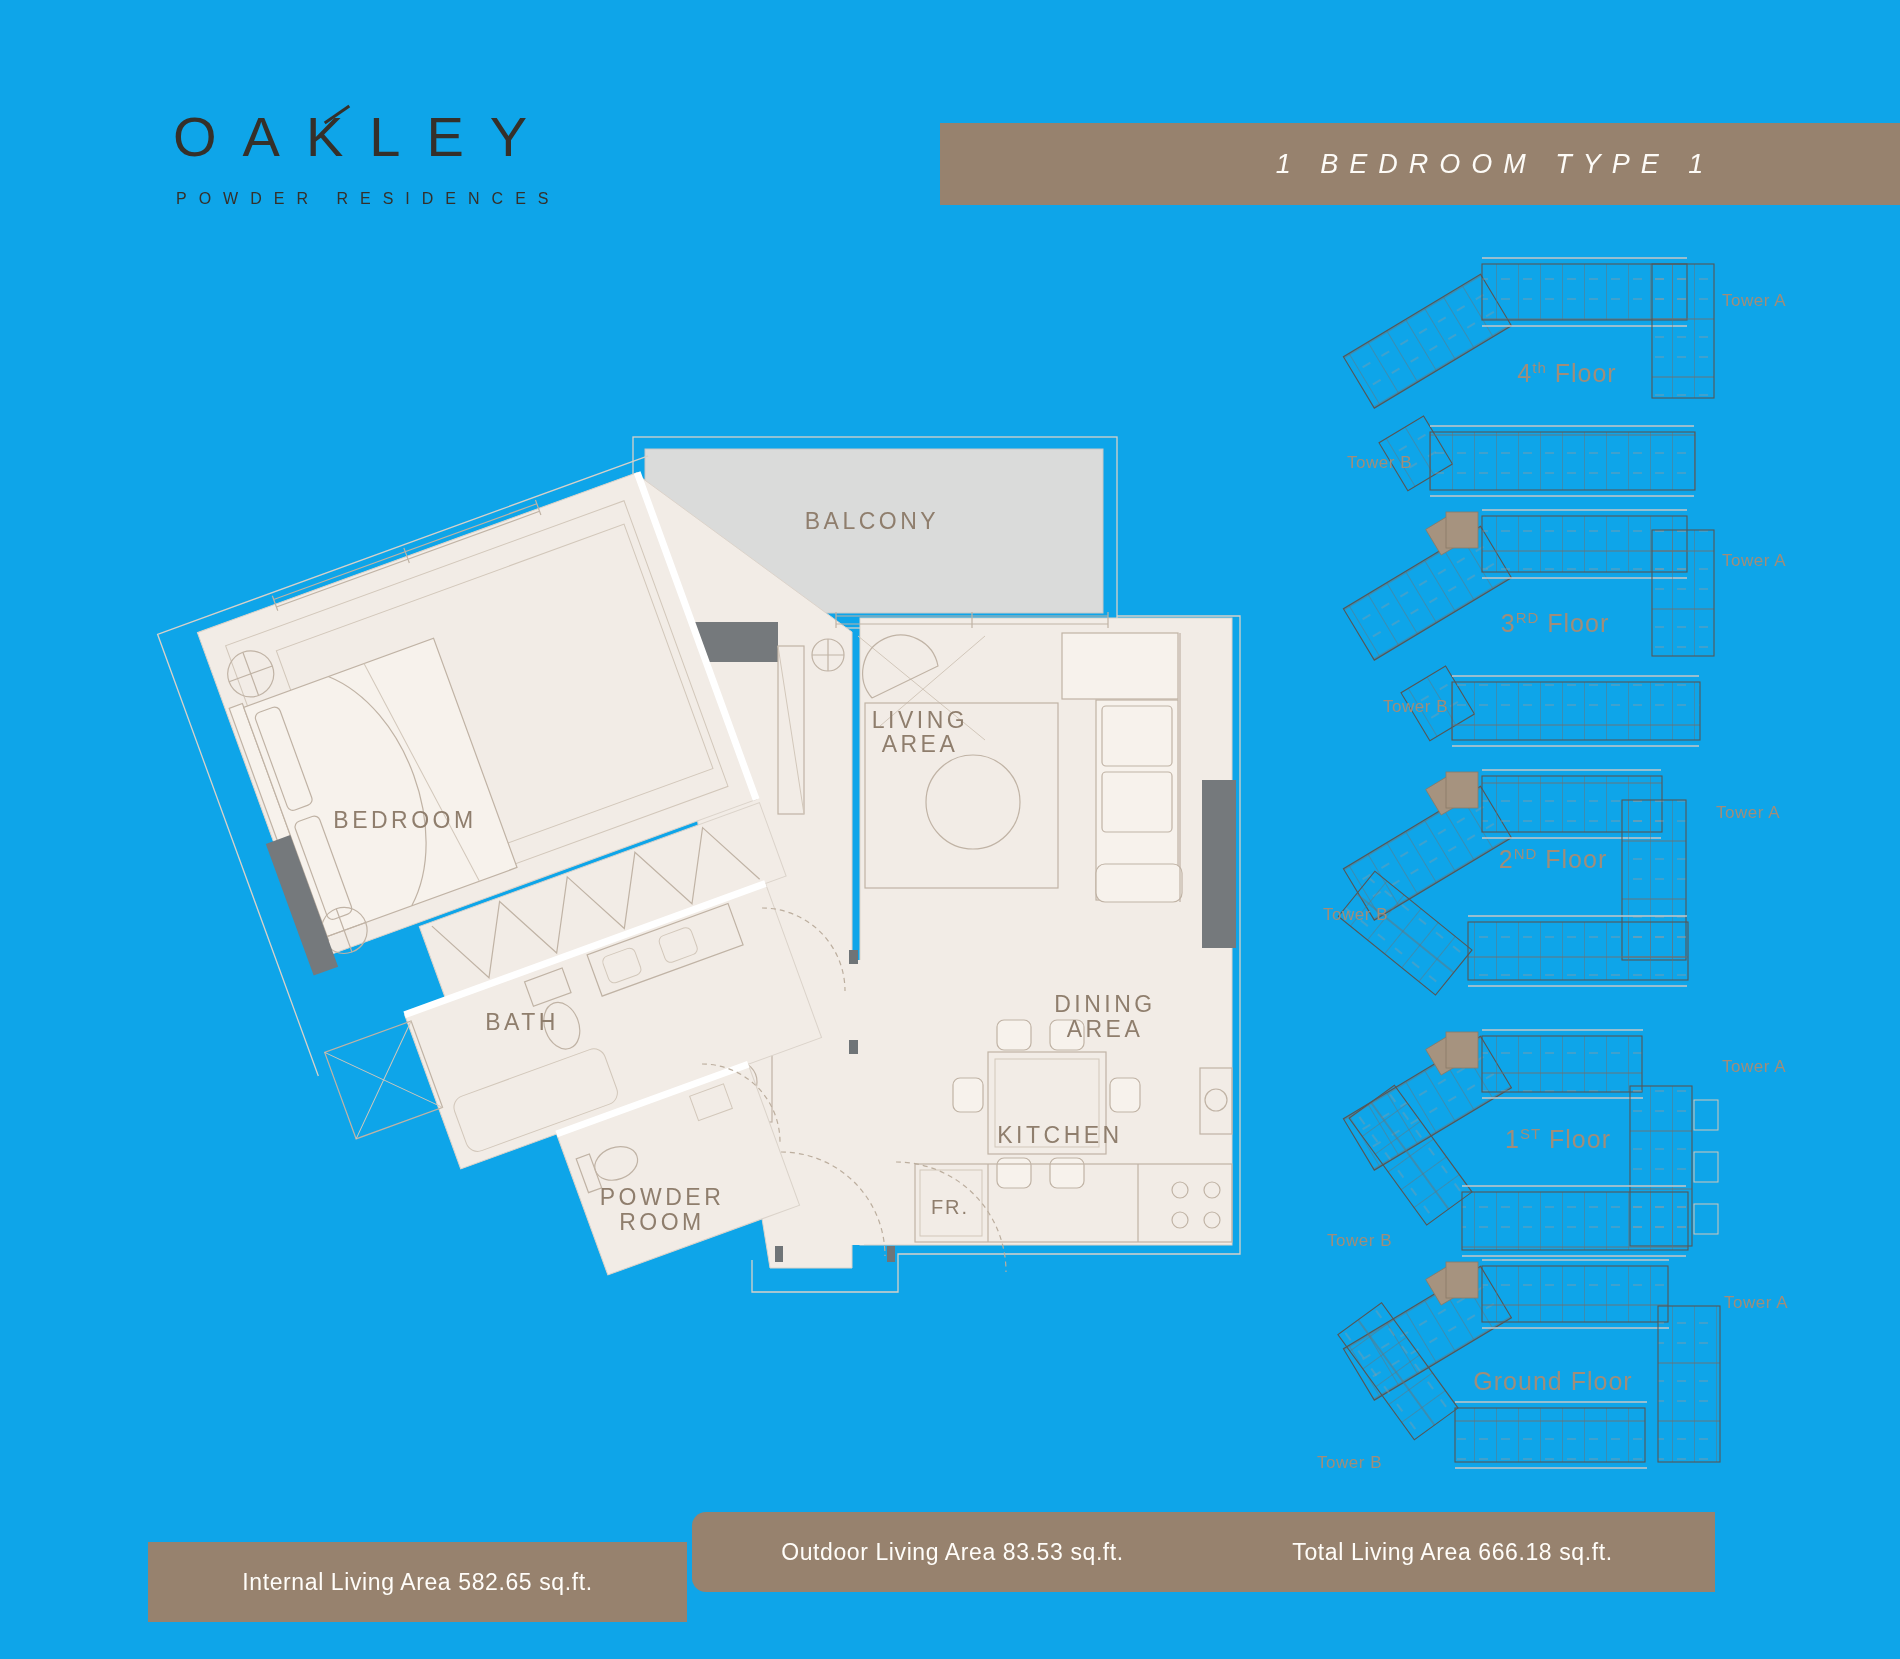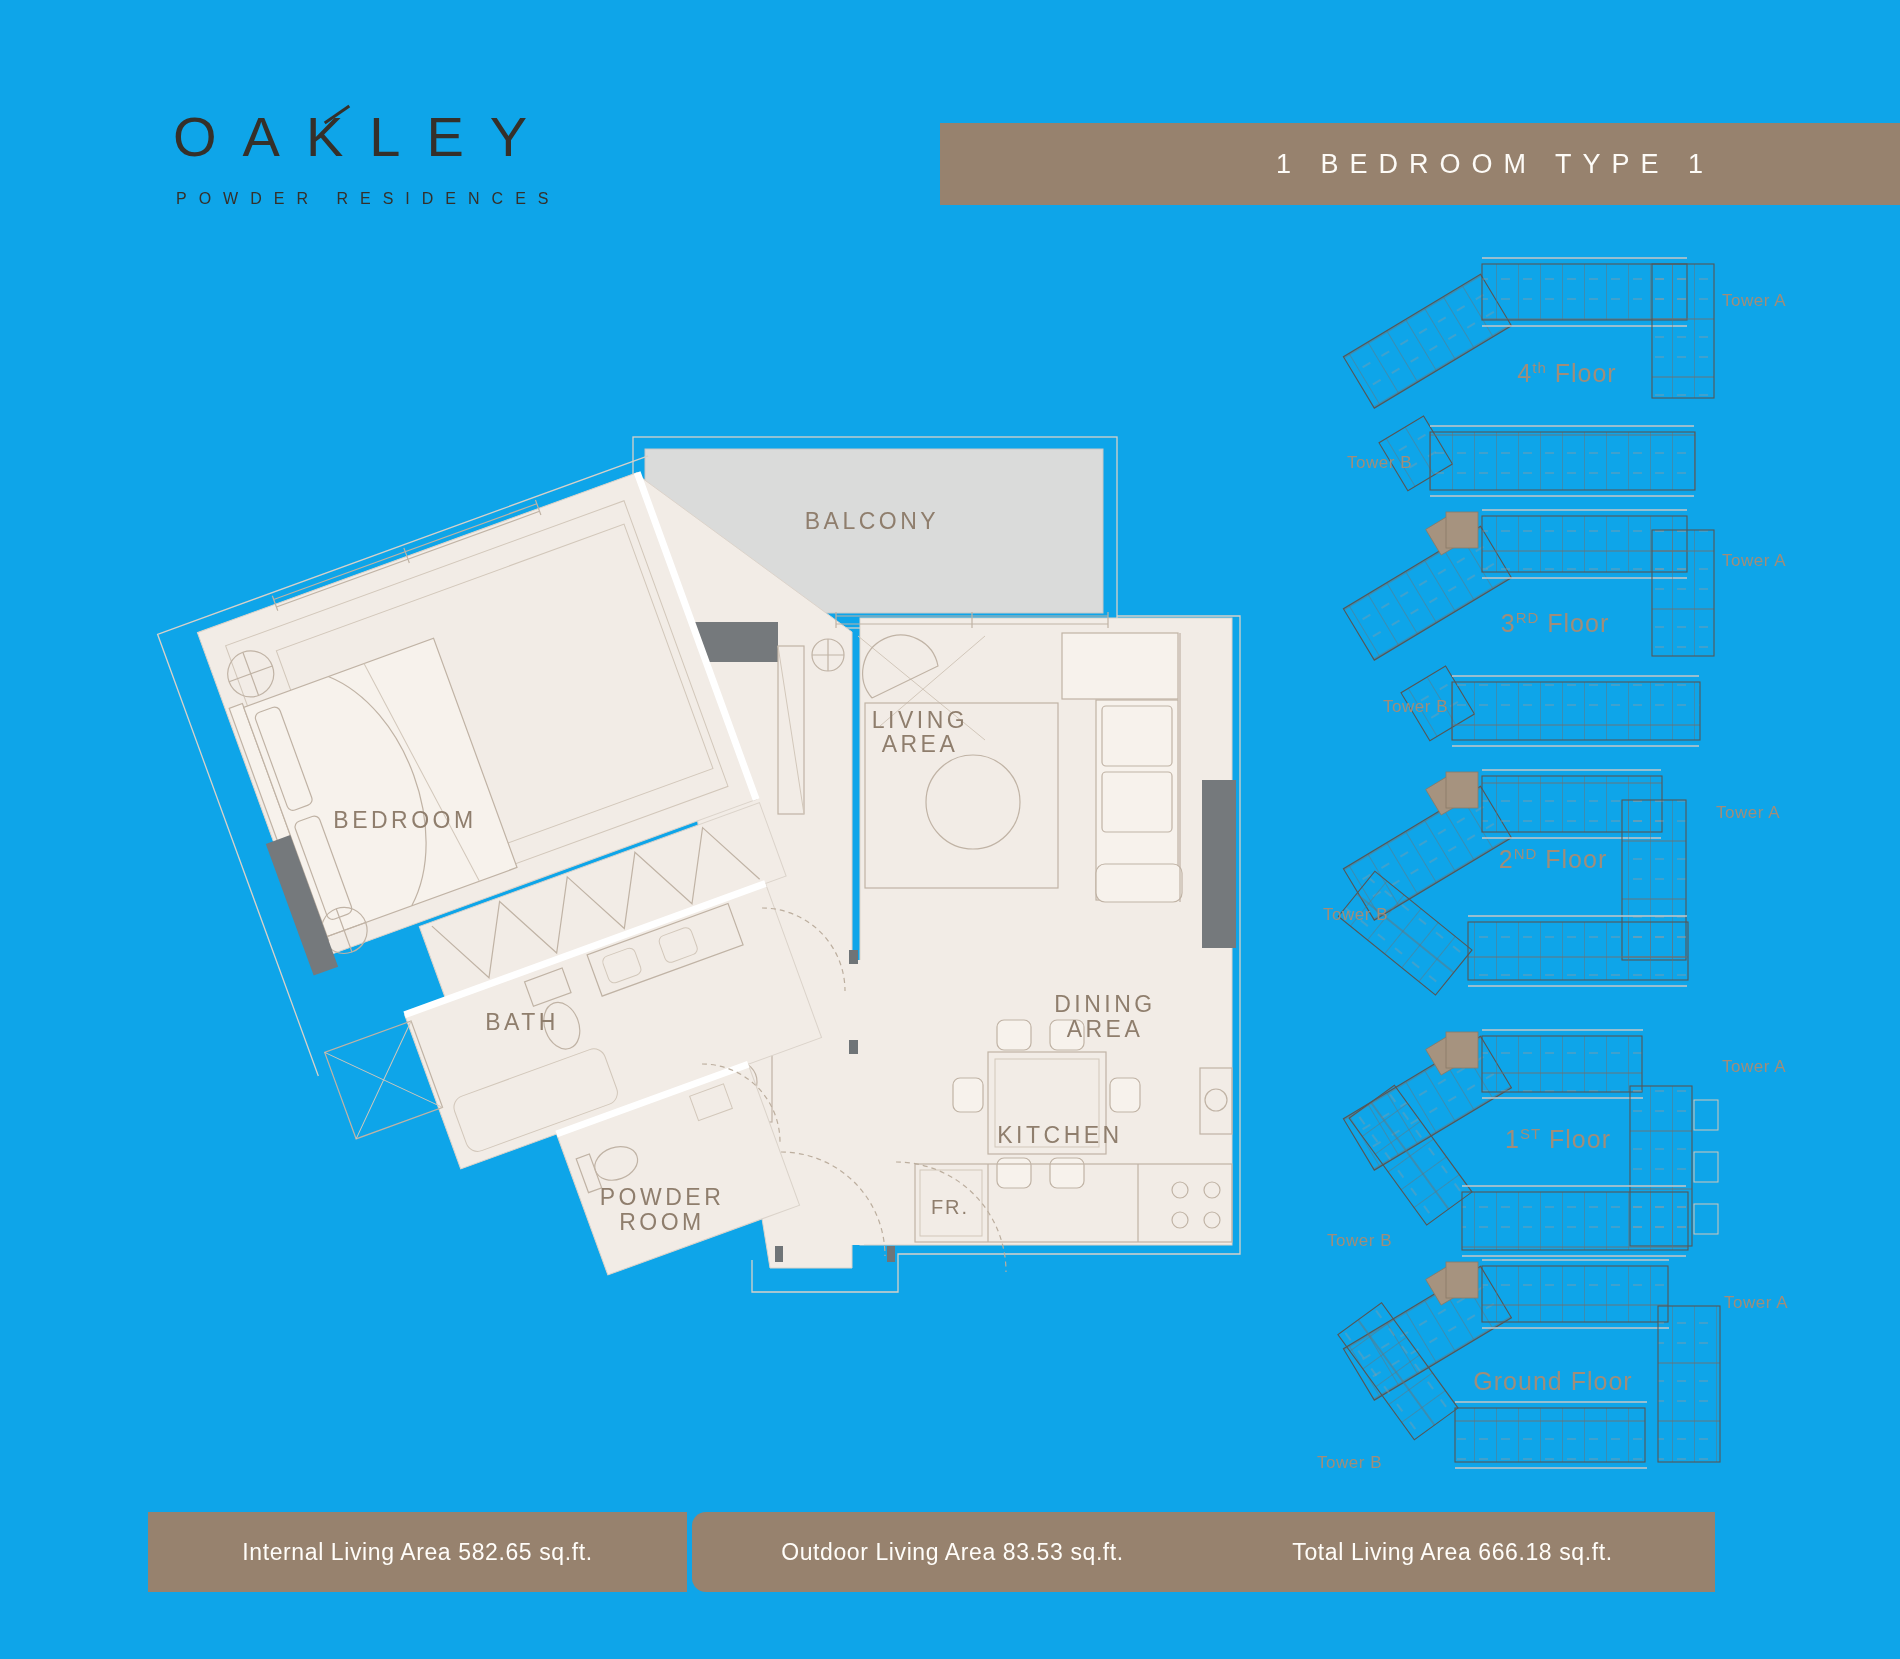--- a/index.html
+++ b/index.html
@@ -10,28 +10,28 @@
   
   .logo-title{position:absolute;left:173px;top:104px;font-size:56px;letter-spacing:26px;
               color:var(--ink,#35302a);font-weight:400;white-space:nowrap;}
   .k-accent{position:absolute;left:322px;top:113px;width:30px;height:3px;
             background:var(--ink,#35302a);transform:rotate(-35deg);}
   .logo-sub{position:absolute;left:176px;top:190px;font-size:16px;letter-spacing:12px;
             color:var(--ink,#35302a);white-space:nowrap;}
 
   
   .banner{position:absolute;left:940px;top:123px;width:960px;height:82px;
-          background:var(--brand,#97826e);display:flex;align-items:center;justify-content:center;}
+          background:var(--brand,#97826e);display:flex;align-items:center;justify-content:center;font-style:italic;}
   .banner span{color:#fdfbf7;font-size:27px;letter-spacing:11px;transform:translateX(75px);white-space:nowrap;}
 
   
   .stat{position:absolute;top:1512px;height:80px;background:var(--brand,#97826e);
         display:flex;align-items:center;justify-content:center;}
   .stat span{color:#fffdf9;font-size:23px;letter-spacing:0.6px;white-space:nowrap;}
-  .stat1{left:148px;width:539px;} .stat2{left:692px;width:521px;border-radius:14px;} .stat3{left:1190px;width:525px;}
+  .stat1{left:148px;width:539px;margin-top:30px;} .stat2{left:692px;width:521px;border-radius:14px;} .stat3{left:1190px;width:525px;}
 
   
   .beige{fill:#f2ece6;stroke:#dbd3ca;stroke-width:1;}
   .patch{fill:#f2ece6;stroke:none;}
   .site{fill:none;stroke:#d8d1c9;stroke-width:1.3;}
   .furn{fill:#f7f2ec;stroke:#c0b3a5;stroke-width:1.2;}
   .furnN{fill:none;stroke:#c0b3a5;stroke-width:1.2;}
   .lite{fill:none;stroke:#d2c7ba;stroke-width:1;}
   .dark{fill:#75797c;stroke:none;}
   .wwall{stroke:#ffffff;stroke-width:7;fill:none;}

